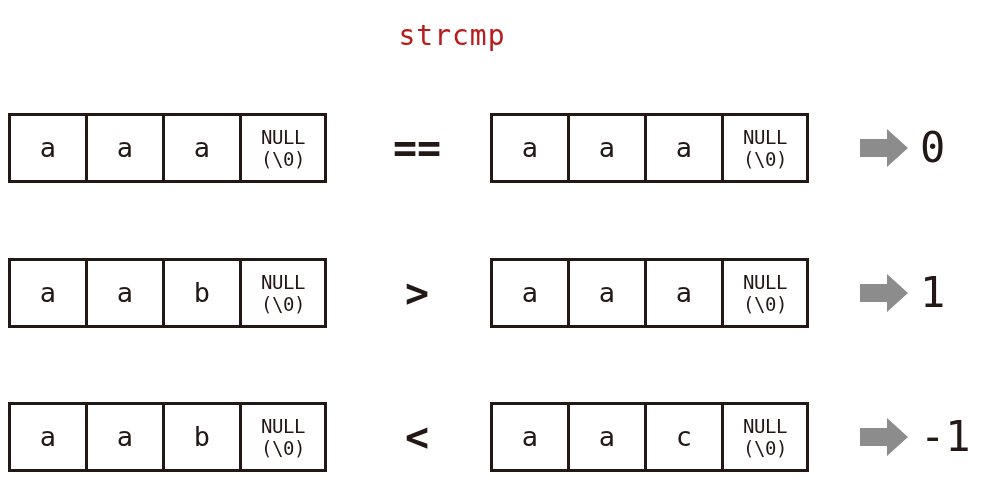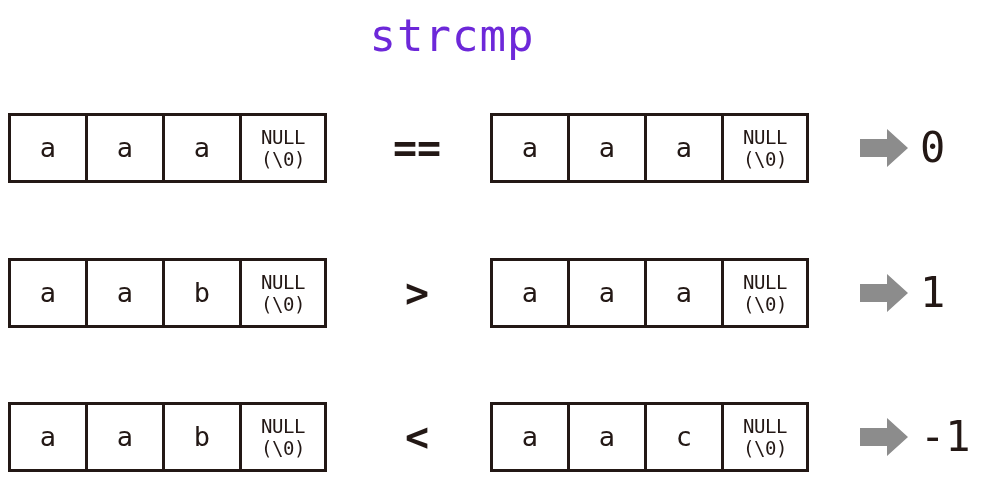--- a/index.html
+++ b/index.html
@@ -17,24 +17,24 @@
     overflow: hidden;
   }
 
   
   .title {
     position: absolute;
     left: 0;
     top: 8px;
     width: 904px;
     text-align: center;
-    font-size: 44px;
+    font-size: 28px;
     line-height: 56px;
     letter-spacing: 1px;
-    color: #6d28d9;
+    color: #b91c1c;
     font-family: "DejaVu Sans Mono", "Liberation Mono", monospace;
     white-space: pre;
   }
 
   
   .row {
     position: absolute;
     left: 0;
     width: 1006px;
     height: 90px;

